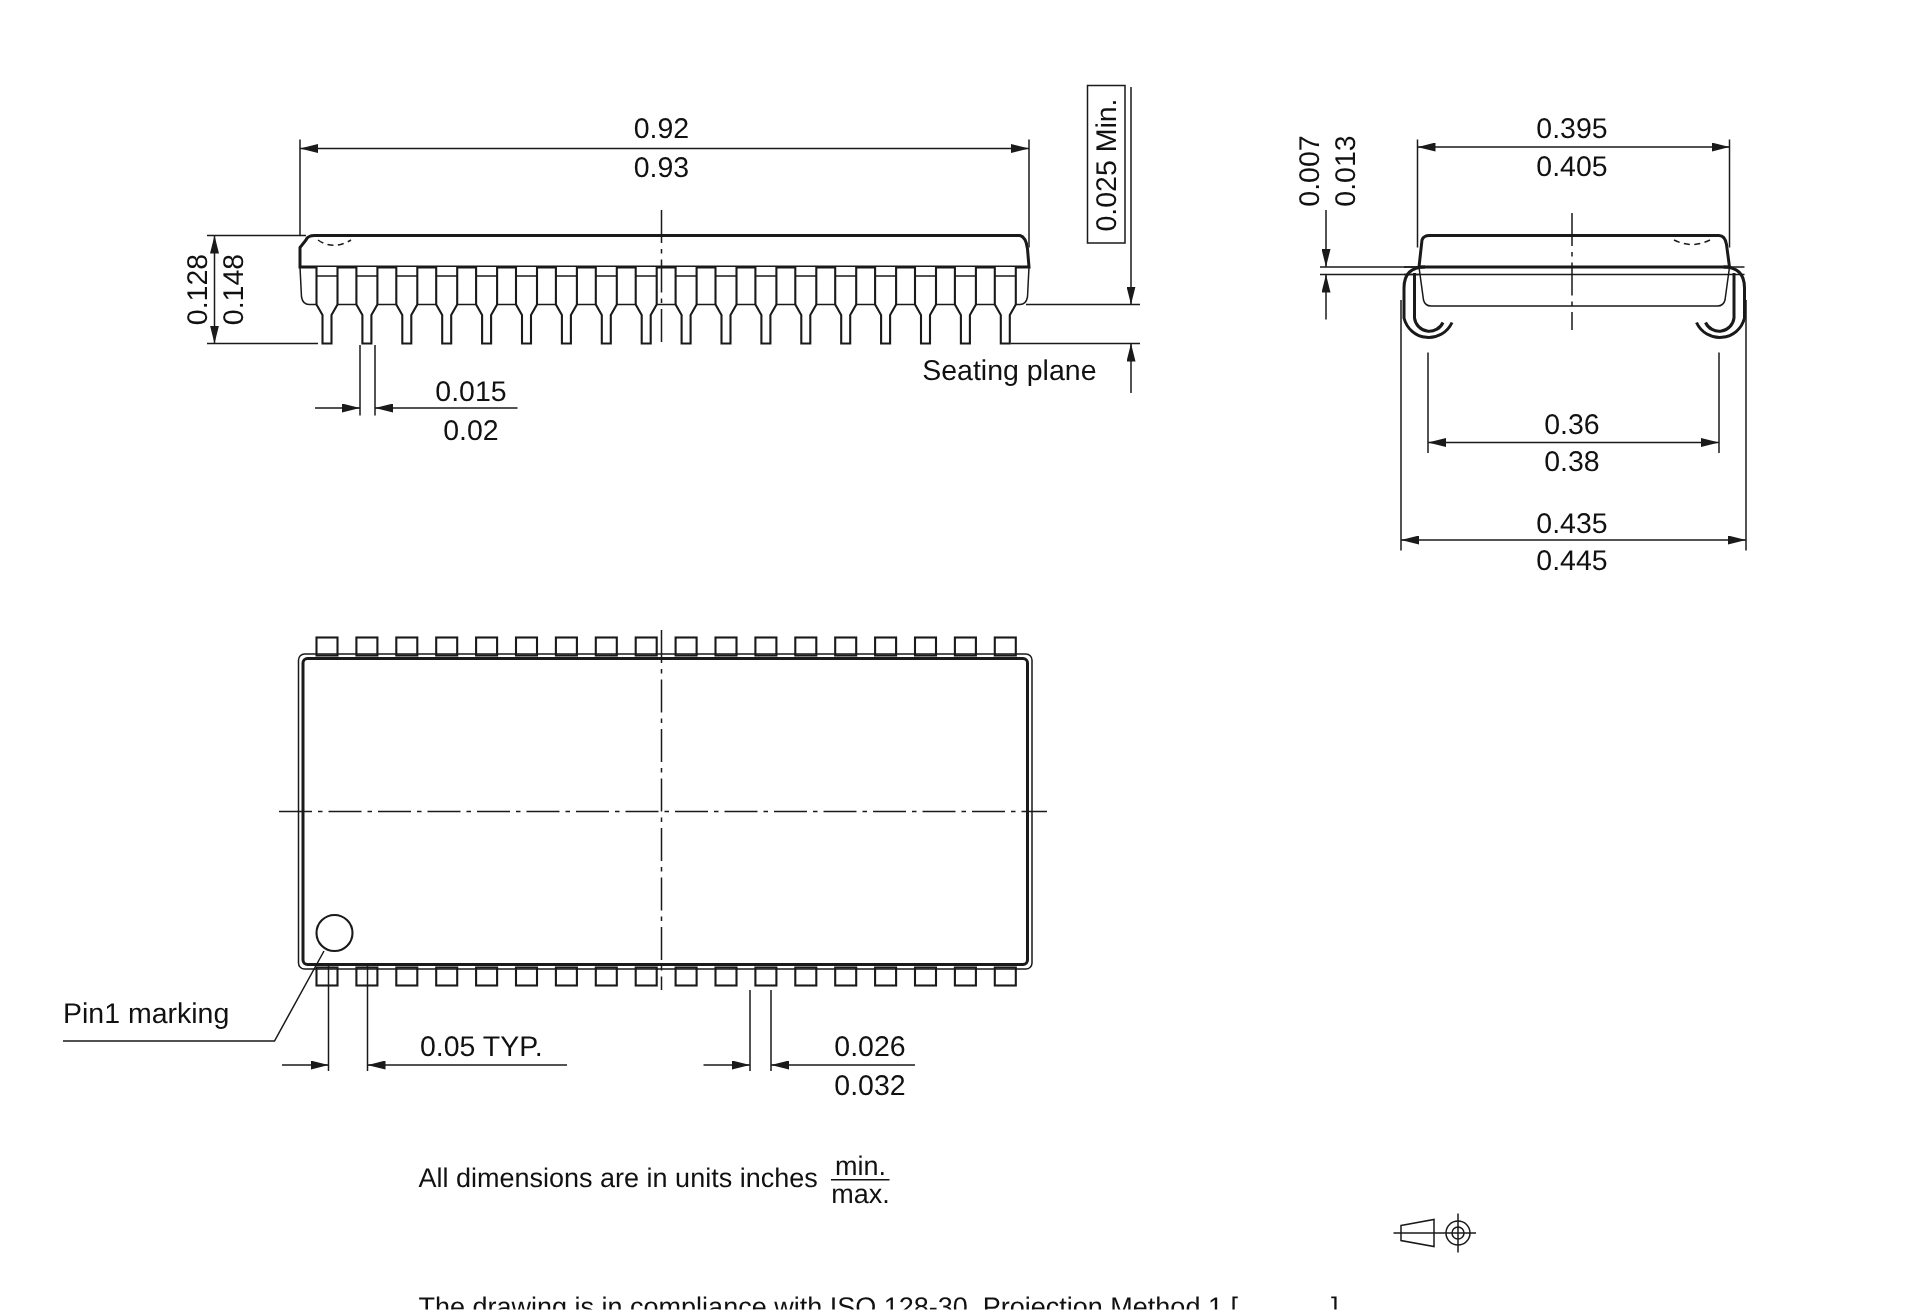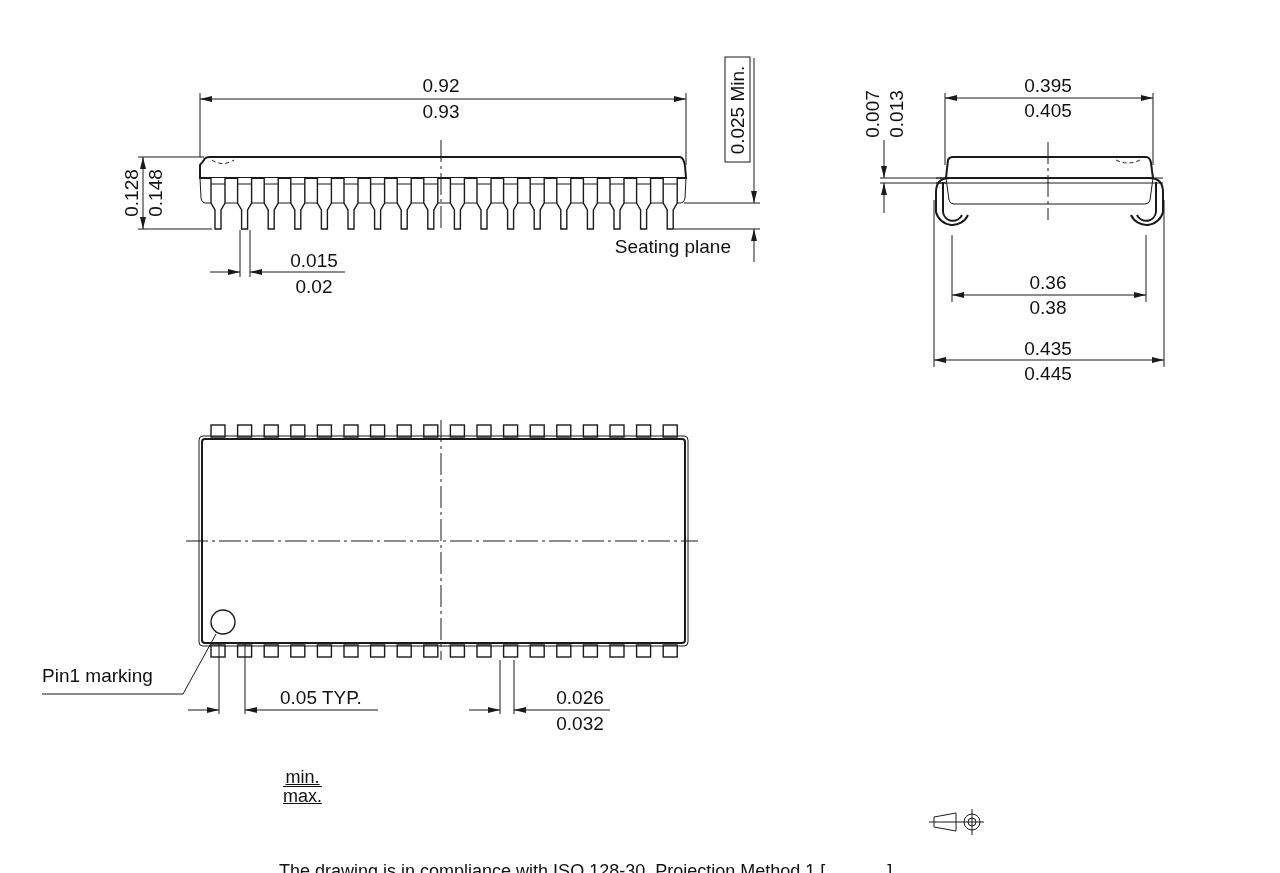--- a/index.html
+++ b/index.html
@@ -8,21 +8,21 @@
   .ln { stroke: #1a1a1a; stroke-width: 1; fill: none; }
   .thick { stroke: #1a1a1a; stroke-width: 2; fill: none; }
   .body { stroke: #1a1a1a; stroke-width: 2; fill: #ffffff; }
   .pin { stroke: #1a1a1a; stroke-width: 1.4; fill: #ffffff; }
   .center { stroke: #1a1a1a; stroke-width: 1; stroke-dasharray: 22 4 3 4; fill: none; }
   .hidden { stroke: #1a1a1a; stroke-width: 1; stroke-dasharray: 4 3; fill: none; }
   .arrow { fill: #1a1a1a; stroke: none; }
   .t { font-family: "Liberation Sans", sans-serif; font-size: 19px; fill: #111111; }
   .note { position: absolute; font-family: "Liberation Sans", sans-serif; font-size: 18px; color: #111; white-space: nowrap; }
   .frac { display: inline-block; vertical-align: middle; text-align: center; line-height: 18px; margin-left: 4px; }
-  .frac span { display: block; text-decoration: underline; }
+  .frac span { display: block; }
   .frac .num { border-bottom: 1.2px solid #111; padding: 0 1px; }
 </style>
 </head>
 <body>
 
 <svg id="drawing" viewBox="0 0 1280 873" xmlns="http://www.w3.org/2000/svg">
   <defs>
     <marker id="ah" viewBox="0 0 12 6" refX="12" refY="3" markerWidth="12" markerHeight="6" orient="auto-start-reverse" markerUnits="userSpaceOnUse">
       <path d="M0,0 L12,3 L0,6 z" class="arrow"></path>
     </marker>
@@ -209,20 +209,21 @@
   <g transform="translate(934,822)">
     <path class="ln" d="M0,-5 L22,-9 L22,9 L0,5 Z"></path>
     <line class="ln" x1="-5" y1="0" x2="50" y2="0"></line>
     <circle class="ln" cx="38" cy="0" r="8"></circle>
     <circle class="ln" cx="38" cy="0" r="4"></circle>
     <line class="ln" x1="38" y1="-13" x2="38" y2="13"></line>
   </g>
 </svg>
 
 <div class="note" style="left:279px; top:768px;">
+  <span>All dimensions are in units inches</span>
   <span class="frac">
     <span class="num">min.</span>
     <span>max.</span>
   </span>
 </div>
 <div class="note" style="left:279px; top:861px;">
   <span>The drawing is in compliance with ISO 128-30, Projection Method 1 [</span><span style="display:inline-block;width:62px;"></span><span>]</span>
 </div>
 
 </body></html>

